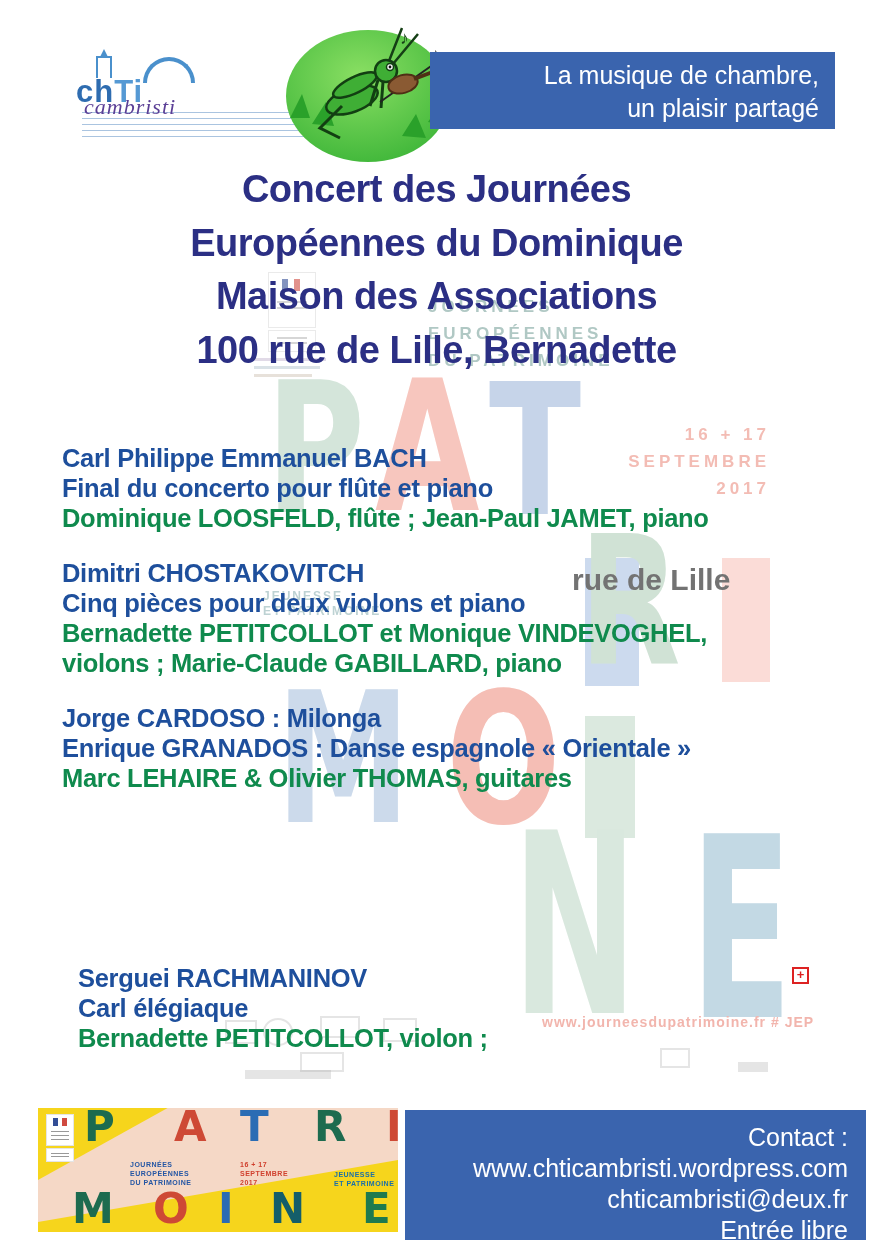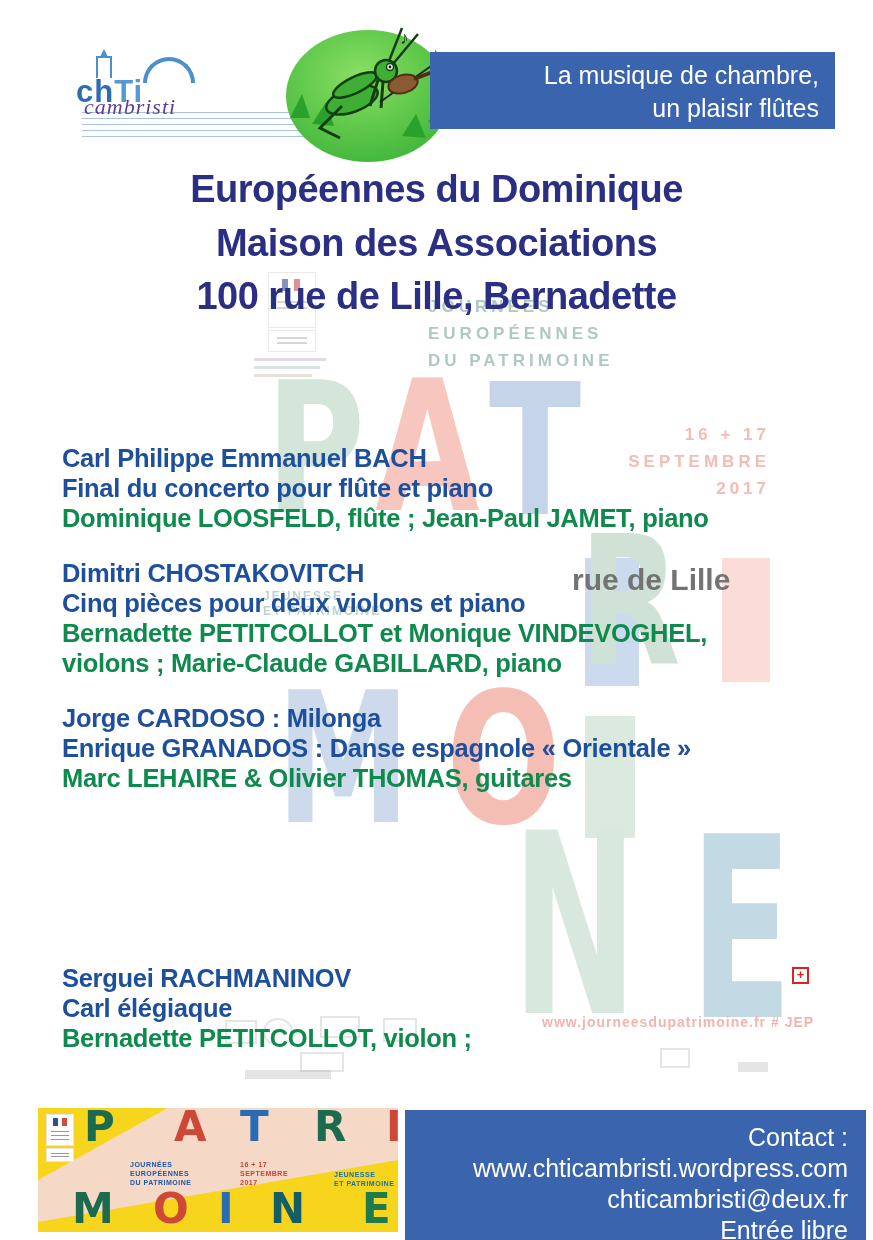--- a/index.html
+++ b/index.html
@@ -62,21 +62,21 @@
 
   
   .title{position:absolute;left:30px;top:163px;width:813px;z-index:2;text-align:center;
       color:#2b2f84;font-size:38px;font-weight:bold;line-height:53.5px;letter-spacing:-0.5px;}
 
   
   .section{position:absolute;left:62px;width:770px;z-index:2;font-size:25.5px;font-weight:bold;
       line-height:30px;white-space:nowrap;letter-spacing:-0.3px;}
   .work{color:#1e4f9c;}
   .perf{color:#0f8a4d;}
-  .s1{top:443px;} .s2{top:558px;} .s3{top:703px;} .s4{top:818px;} .s5{top:963px;}
+  .s1{top:443px;} .s2{top:558px;} .s3{top:703px;} .s4{top:818px;} .s5{top:963px;margin-left:16px;}
 
   .plus-box{position:absolute;left:792px;top:967px;width:13px;height:13px;z-index:2;
       border:2px solid #dd2222;color:#dd2222;font-size:13px;font-weight:bold;line-height:12px;
       text-align:center;}
 
   
   .poster{position:absolute;left:38px;top:1108px;width:360px;height:124px;background:#f6d51c;
       overflow:hidden;z-index:2;}
   .poster-peach{position:absolute;inset:0;background:#f5d8c6;
       clip-path:polygon(36% 0,100% 0,100% 42%,0 92%,0 58%);}
@@ -189,25 +189,26 @@
       <line x1="98" y1="88" x2="152" y2="50" stroke="#222" stroke-width="2"></line>
       <ellipse cx="121" cy="70" rx="15" ry="9" transform="rotate(-16 121 70)" fill="#8a5a33" stroke="#4f2f15" stroke-width="2"></ellipse>
       <path d="M132 65 L156 56" stroke="#4f2f15" stroke-width="4"></path>
       <circle cx="158" cy="55" r="3" fill="#4f2f15"></circle>
       <text x="118" y="30" font-size="18" fill="#153f15">♪</text>
       <text x="150" y="44" font-size="14" fill="#1a1a1a">♪</text>
     </svg>
 
     <div class="tagline">
       <div>La  musique de chambre,</div>
-      <div>un plaisir flûtes</div>
+      <div>un plaisir partagé</div>
     </div>
   </div>
 
   <div class="title">
+    <div>Concert des Journées</div>
     <div>Européennes du Dominique</div>
     <div>Maison des Associations</div>
     <div>100 rue de Lille, Bernadette</div>
   </div>
 
   <div class="section s1">
     <div class="work">Carl Philippe Emmanuel BACH</div>
     <div class="work">Final du concerto pour flûte et piano</div>
     <div class="perf">Dominique LOOSFELD, flûte ; Jean-Paul JAMET, piano</div>
   </div>

